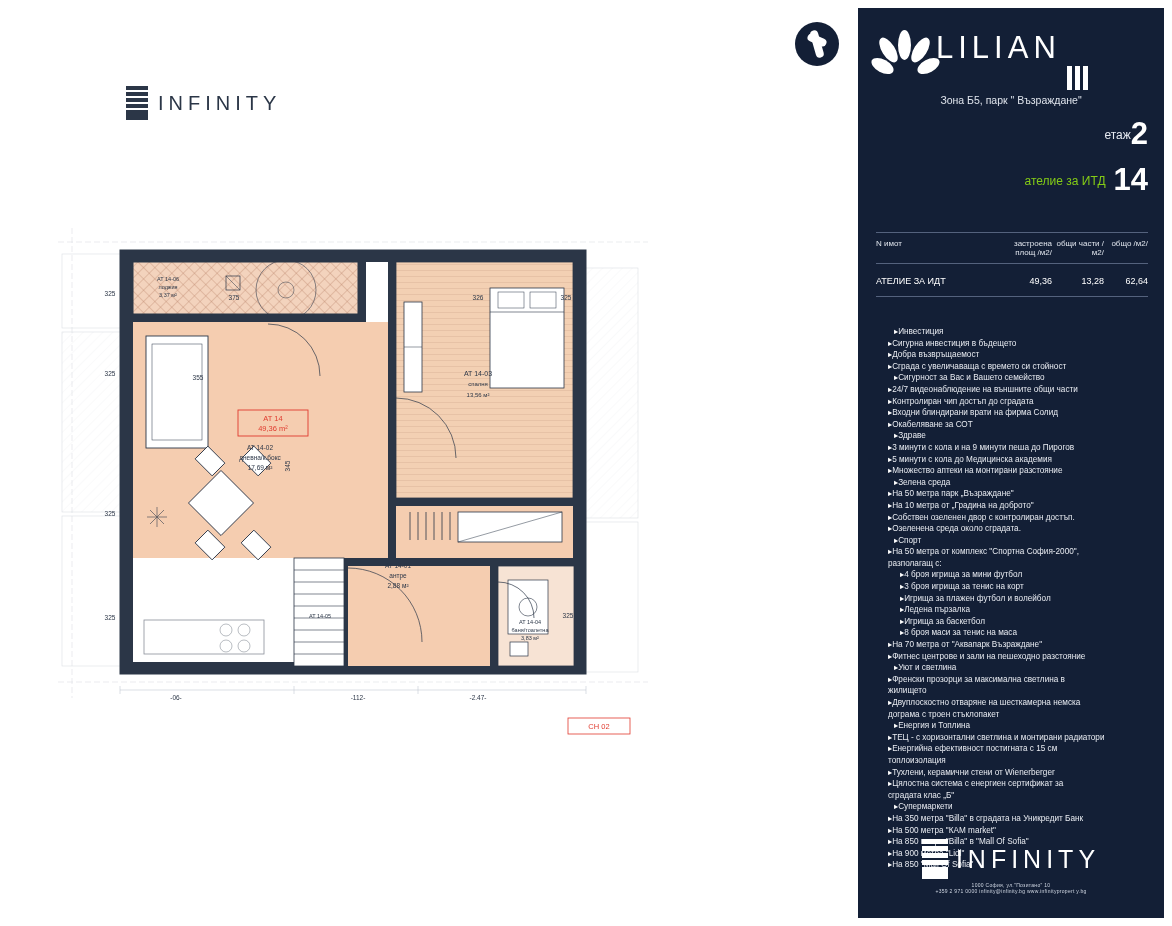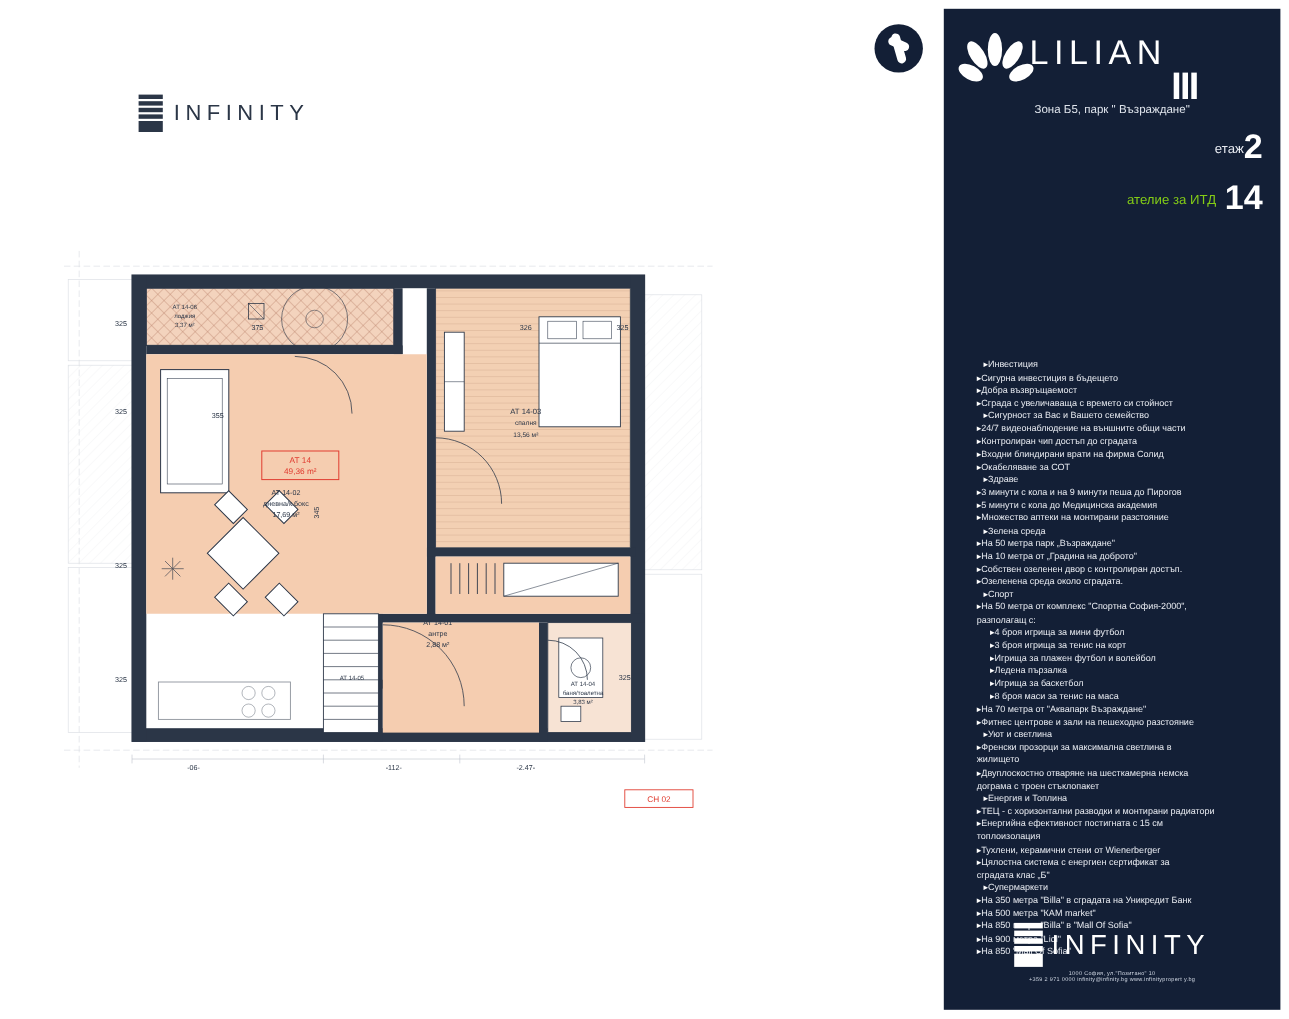--- a/index.html
+++ b/index.html
@@ -325,20 +325,37 @@
     <div class="floorrow">
       <div class="lbl">етаж</div>
       <div class="val">2</div>
     </div>
 
     <div class="unitrow">
       <div class="lbl">ателие за ИТД</div>
       <div class="val">14</div>
     </div>
 
+    <div class="table">
+      <div class="hr"></div>
+      <div class="hrow">
+        <div class="c0">N имот</div>
+        <div class="c1">застроена площ /м2/</div>
+        <div class="c2">общи части /м2/</div>
+        <div class="c3">общо /м2/</div>
+      </div>
+      <div class="hr"></div>
+      <div class="brow">
+        <div class="c0">АТЕЛИЕ ЗА ИДТ</div>
+        <div class="c1">49,36</div>
+        <div class="c2">13,28</div>
+        <div class="c3">62,64</div>
+      </div>
+      <div class="hr"></div>
+    </div>
 
     <div class="features" id="features">
         <div class="l1"><span class="tri">▸</span><span>Инвестиция</span></div>
         <div class="l2"><span class="tri">▸</span><span>Сигурна инвестиция в бъдещето</span></div>
         <div class="l2"><span class="tri">▸</span><span>Добра възвръщаемост</span></div>
         <div class="l2"><span class="tri">▸</span><span>Сграда с увеличаваща с времето си стойност</span></div>
         <div class="l1"><span class="tri">▸</span><span>Сигурност за Вас и Вашето семейство</span></div>
         <div class="l2"><span class="tri">▸</span><span>24/7 видеонаблюдение на външните общи части</span></div>
         <div class="l2"><span class="tri">▸</span><span>Контролиран чип достъп до сградата</span></div>
         <div class="l2"><span class="tri">▸</span><span>Входни блиндирани врати на фирма Солид</span></div>
@@ -362,21 +379,21 @@
         <div class="l3"><span class="tri">▸</span><span>Игрища за баскетбол</span></div>
         <div class="l3"><span class="tri">▸</span><span>8 броя маси за тенис на маса</span></div>
         <div class="l2"><span class="tri">▸</span><span>На 70 метра от "Аквапарк Възраждане"</span></div>
         <div class="l2"><span class="tri">▸</span><span>Фитнес центрове и зали на пешеходно разстояние</span></div>
         <div class="l1"><span class="tri">▸</span><span>Уют и светлина</span></div>
         <div class="l2"><span class="tri">▸</span><span>Френски прозорци за максимална светлина в</span></div>
         <div class="l2"><span>жилището</span></div>
         <div class="l2"><span class="tri">▸</span><span>Двуплоскостно отваряне на шесткамерна немска</span></div>
         <div class="l2"><span>дограма с троен стъклопакет</span></div>
         <div class="l1"><span class="tri">▸</span><span>Енергия и Топлина</span></div>
-        <div class="l2"><span class="tri">▸</span><span>ТЕЦ - с хоризонтални разводки и монтирани радиатори</span></div>
+        <div class="l2"><span class="tri">▸</span><span>ТЕЦ - с хоризонтални светлина и монтирани радиатори</span></div>
         <div class="l2"><span class="tri">▸</span><span>Енергийна ефективност постигната с 15 см</span></div>
         <div class="l2"><span>топлоизолация</span></div>
         <div class="l2"><span class="tri">▸</span><span>Тухлени, керамични стени от Wienerberger</span></div>
         <div class="l2"><span class="tri">▸</span><span>Цялостна система с енергиен сертификат за</span></div>
         <div class="l2"><span>сградата клас „Б"</span></div>
         <div class="l1"><span class="tri">▸</span><span>Супермаркети</span></div>
         <div class="l2"><span class="tri">▸</span><span>На 350 метра "Billa" в сградата на Уникредит Банк</span></div>
         <div class="l2"><span class="tri">▸</span><span>На 500 метра "КАМ market"</span></div>
         <div class="l2"><span class="tri">▸</span><span>На 850 метра "Billa" в "Mall Of Sofia"</span></div>
         <div class="l2"><span class="tri">▸</span><span>На 900 метра "Lidl"</span></div>

